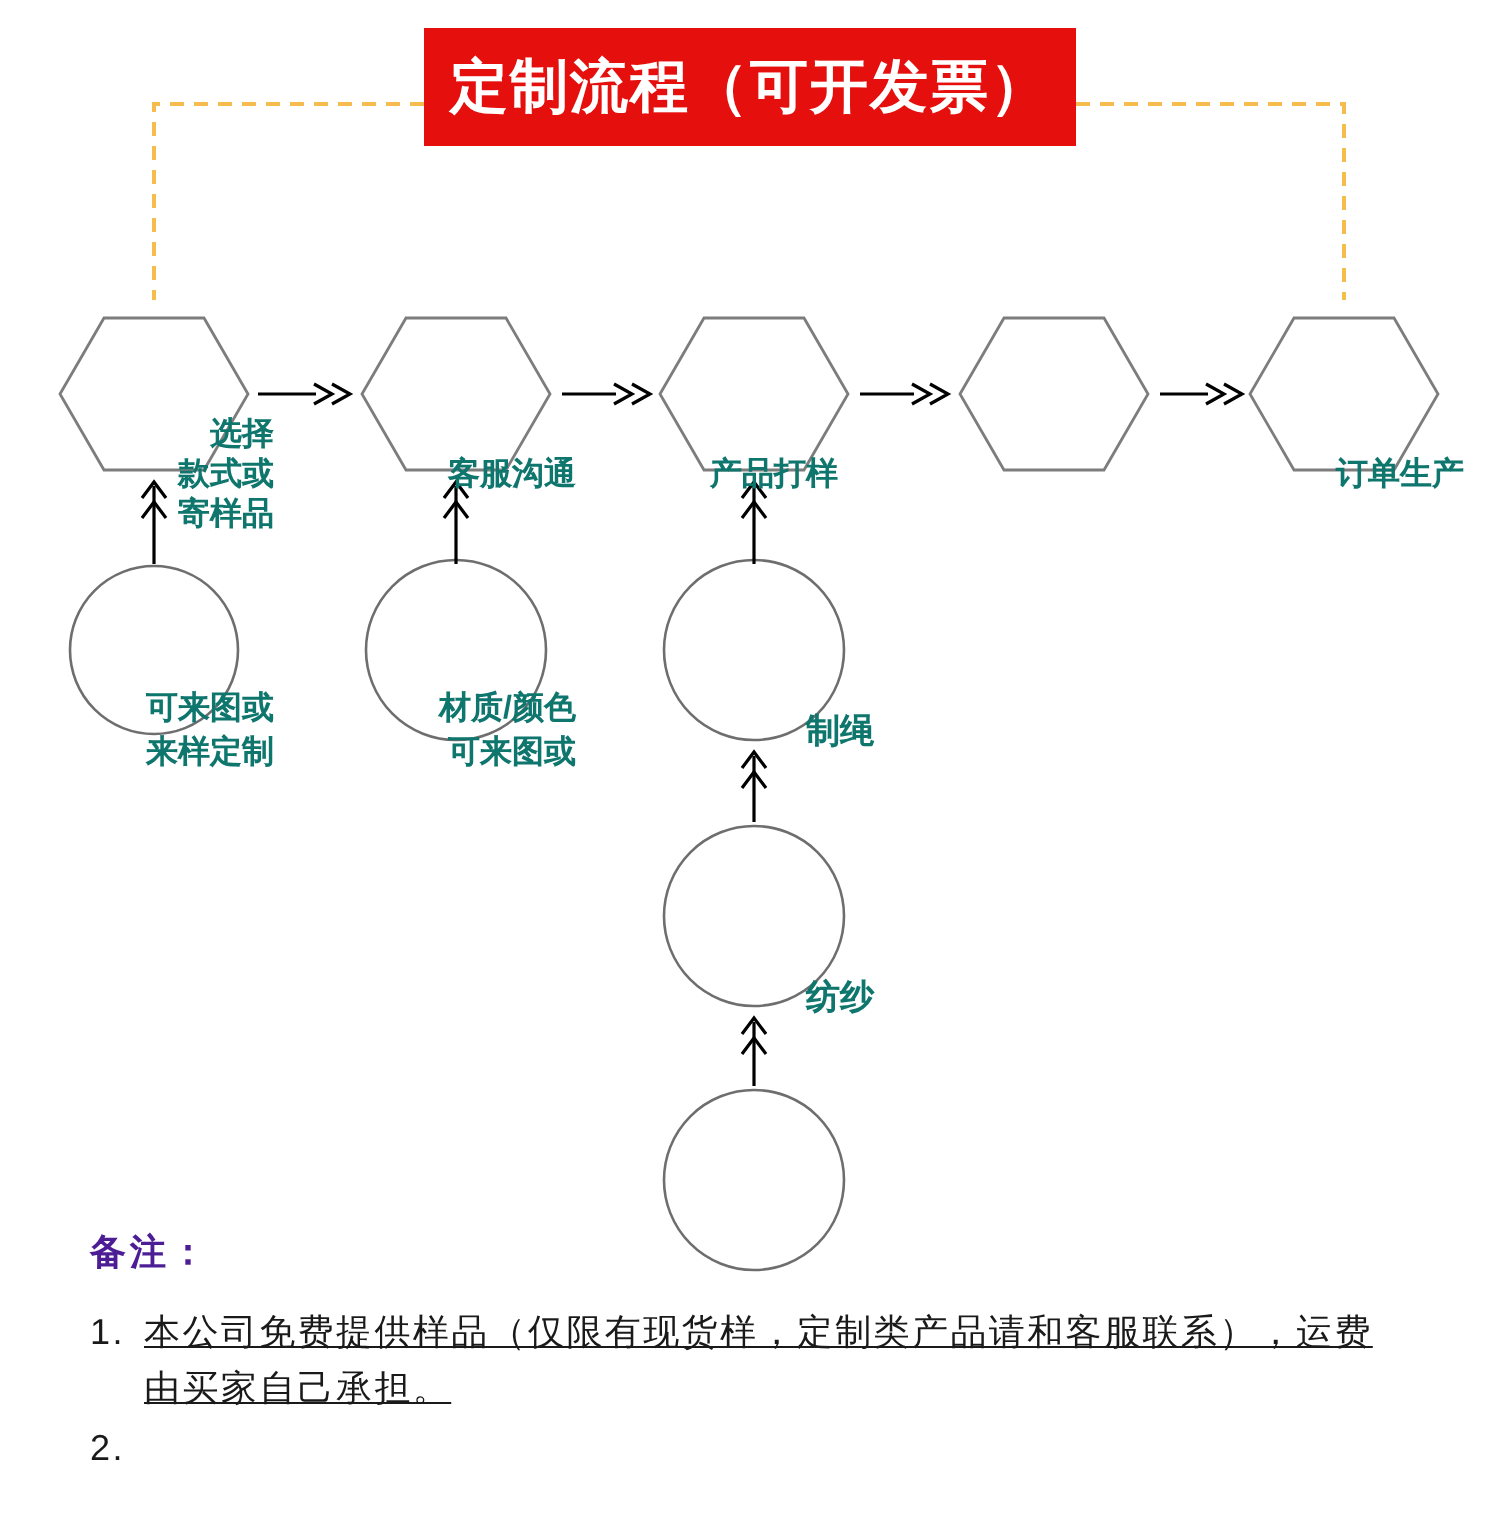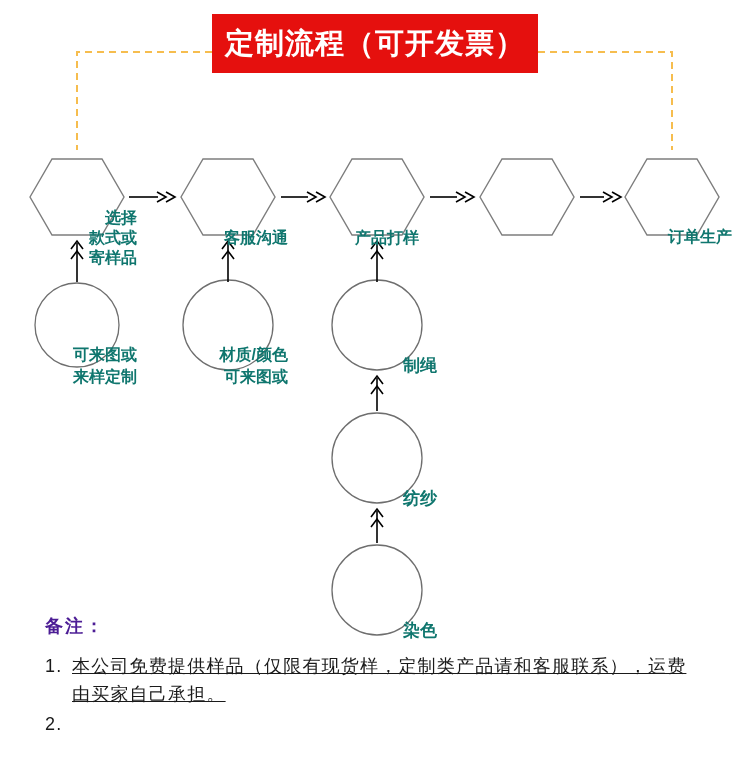--- a/index.html
+++ b/index.html
@@ -106,21 +106,20 @@
   <div class="shape-label hex-label" style="left:168px;top:197px;">客服沟通</div>
   <div class="shape-label hex-label" style="left:299px;top:197px;">产品打样</div>
   <div class="shape-label hex-label" style="left:612px;top:197px;font-family:Liberation Mono, monospace;">订单生产</div>
 
   <div class="shape-label circle-label" style="left:17px;top:325px;">可来图或
 来样定制</div>
   <div class="shape-label circle-label" style="left:168px;top:325px;">材质/颜色
 可来图或</div>
   <div class="shape-label circle-label single" style="left:317px;top:325px;">制绳</div>
   <div class="shape-label circle-label single" style="left:317px;top:458px;">纺纱</div>
-  <div class="shape-label circle-label single" style="left:317px;top:590px;">染色</div>
 
   <div class="notes">
     <div class="note-heading">备注：</div>
     <div class="note-item">
       <span class="note-num">1.</span>
       <span class="note-text">本公司免费提供样品（仅限有现货样，定制类产品请和客服联系），运费
 由买家自己承担。</span>
     </div>
     <div class="note-item">
       <span class="note-num">2.</span>

